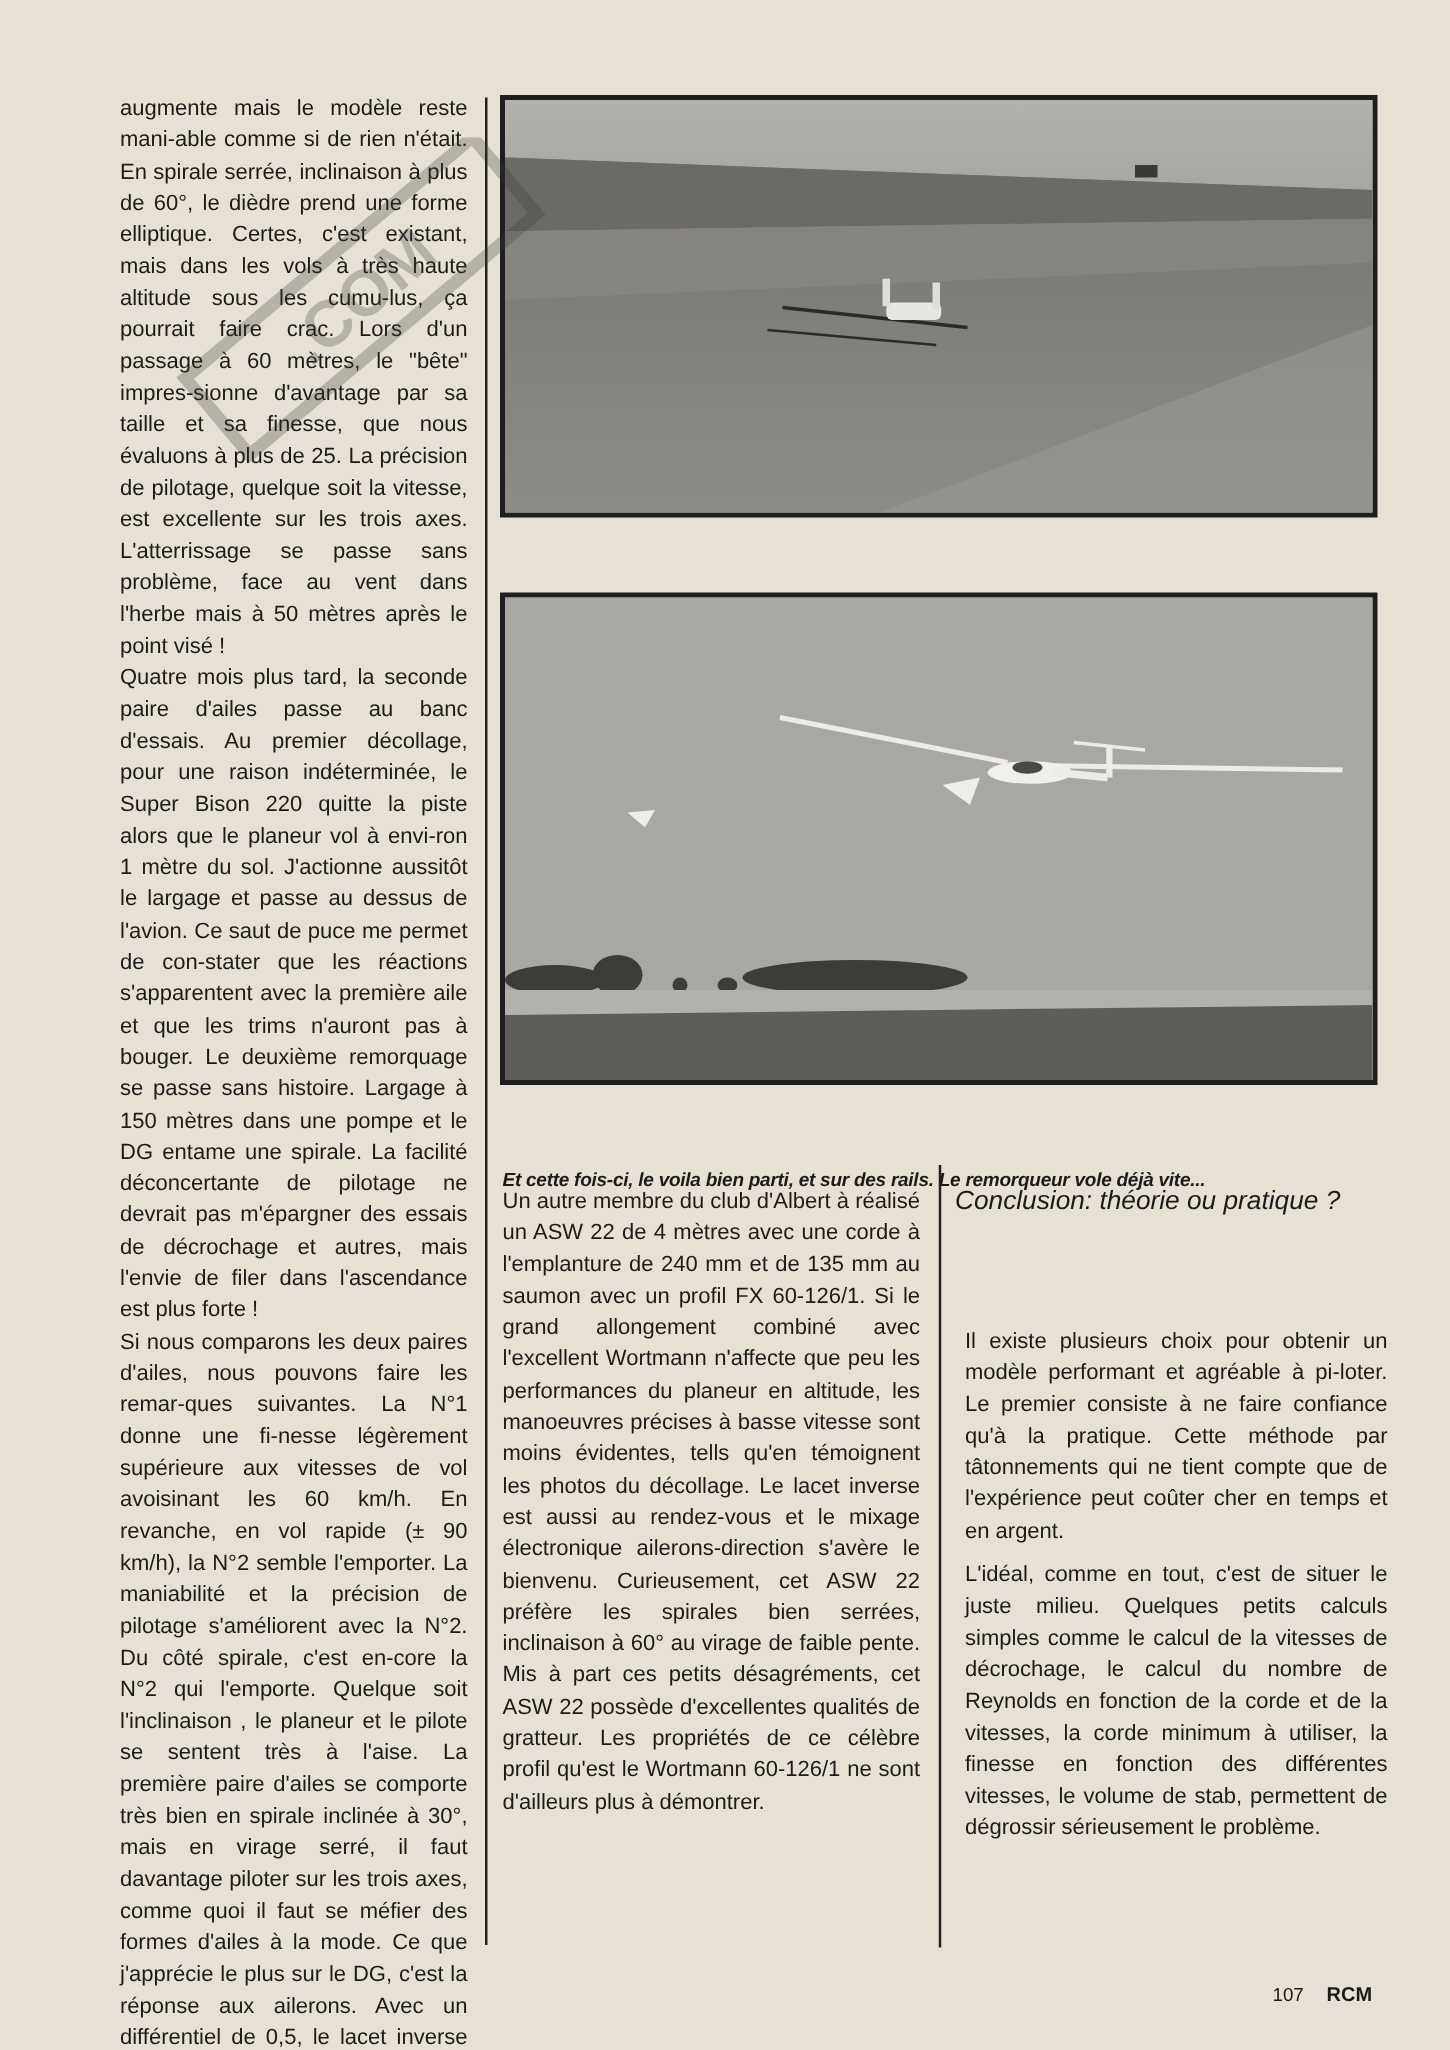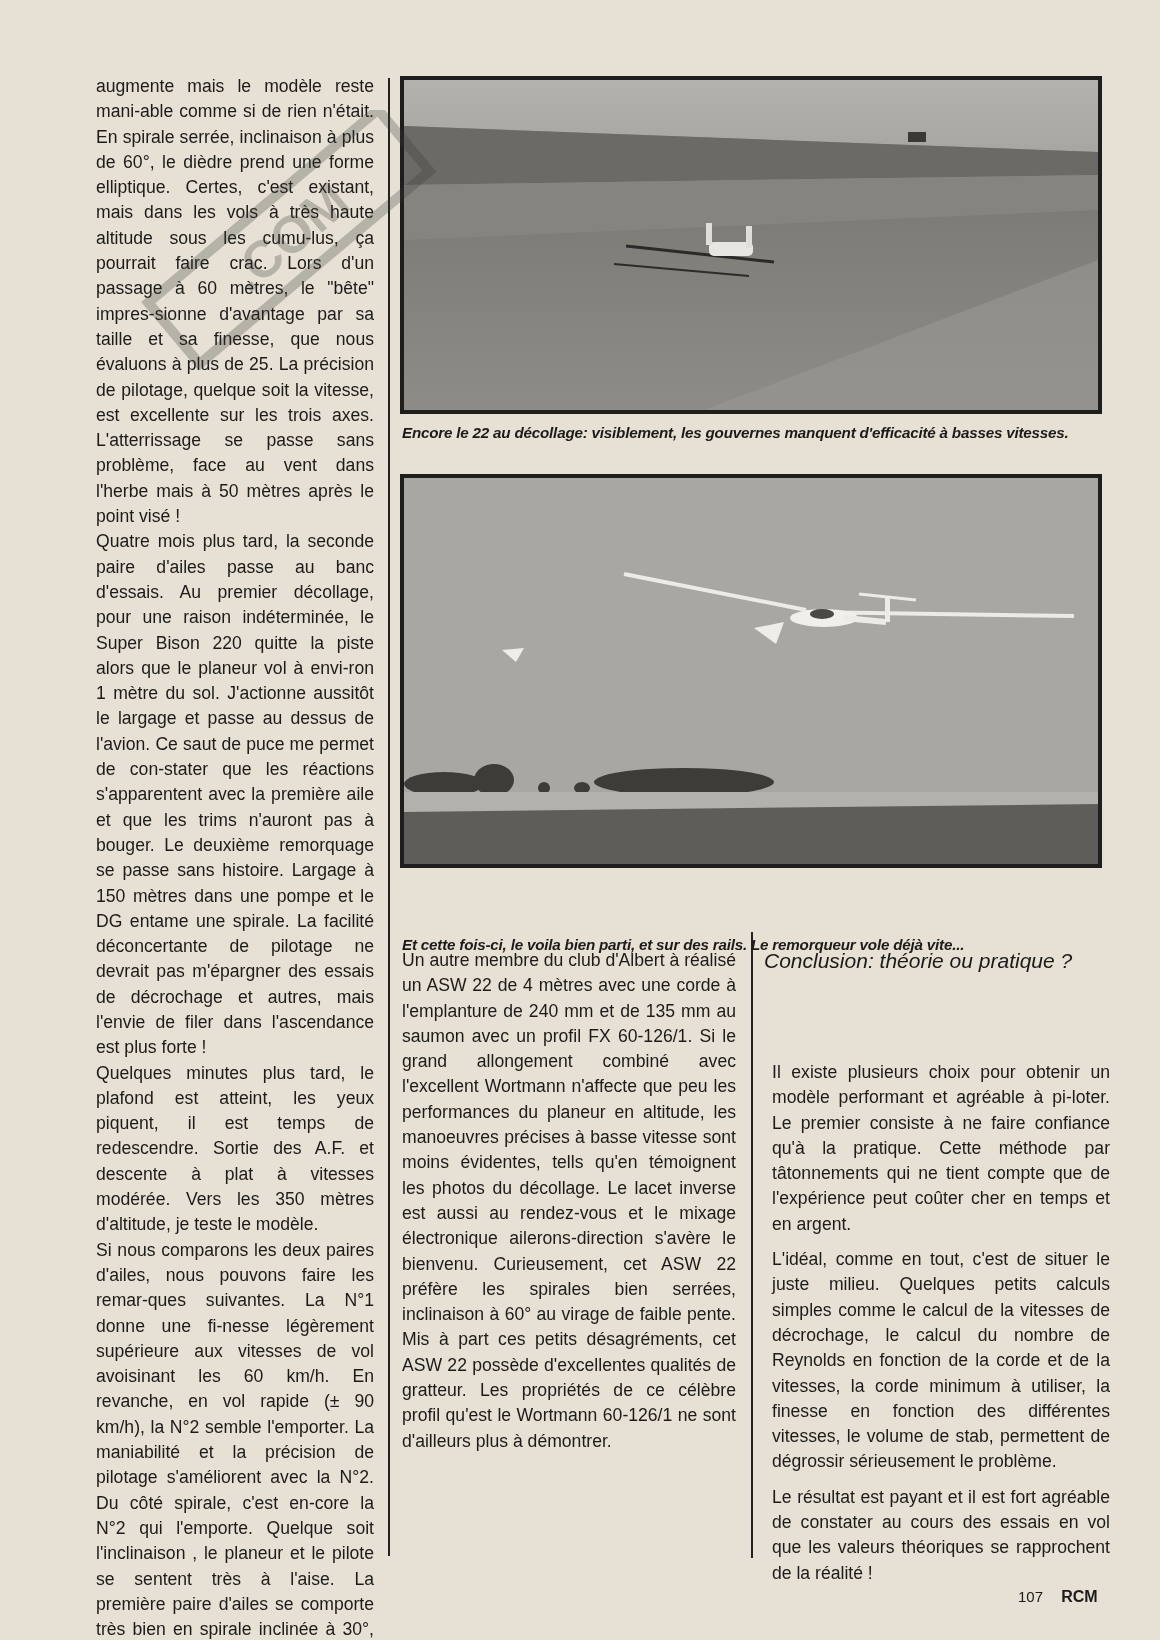--- a/index.html
+++ b/index.html
@@ -69,21 +69,20 @@
   }
 </style>
 </head>
 <body>
 
 <div class="page">
 
   <div class="col-text col1">
     <p>augmente mais le modèle reste mani-able comme si de rien n'était. En spirale serrée, inclinaison à plus de 60°, le dièdre prend une forme elliptique. Certes, c'est existant, mais dans les vols à très haute altitude sous les cumu-lus, ça pourrait faire crac. Lors d'un passage à 60 mètres, le "bête" impres-sionne d'avantage par sa taille et sa finesse, que nous évaluons à plus de 25. La précision de pilotage, quelque soit la vitesse, est excellente sur les trois axes. L'atterrissage se passe sans problème, face au vent dans l'herbe mais à 50 mètres après le point visé !</p>
     <p>Quatre mois plus tard, la seconde paire d'ailes passe au banc d'essais. Au premier décollage, pour une raison indéterminée, le Super Bison 220 quitte la piste alors que le planeur vol à envi-ron 1 mètre du sol. J'actionne aussitôt le largage et passe au dessus de l'avion. Ce saut de puce me permet de con-stater que les réactions s'apparentent avec la première aile et que les trims n'auront pas à bouger. Le deuxième remorquage se passe sans histoire. Largage à 150 mètres dans une pompe et le DG entame une spirale. La facilité déconcertante de pilotage ne devrait pas m'épargner des essais de décrochage et autres, mais l'envie de filer dans l'ascendance est plus forte !</p>
-    <p>Quelques minutes plus tard, le plafond est atteint, les yeux piquent, il est temps de redescendre. Sortie des A.F. et descente à plat à vitesses modérée. Vers les 350 mètres d'altitude, je teste le modèle.</p>
     <p>Si nous comparons les deux paires d'ailes, nous pouvons faire les remar-ques suivantes. La N°1 donne une fi-nesse légèrement supérieure aux vitesses de vol avoisinant les 60 km/h. En revanche, en vol rapide (± 90 km/h), la N°2 semble l'emporter. La maniabilité et la précision de pilotage s'améliorent avec la N°2. Du côté spirale, c'est en-core la N°2 qui l'emporte. Quelque soit l'inclinaison , le planeur et le pilote se sentent très à l'aise. La première paire d'ailes se comporte très bien en spirale inclinée à 30°, mais en virage serré, il faut davantage piloter sur les trois axes, comme quoi il faut se méfier des formes d'ailes à la mode. Ce que j'apprécie le plus sur le DG, c'est la réponse aux ailerons. Avec un différentiel de 0,5, le lacet inverse va de très faible pour la N°1 à inexistant pour la N°2. A l'atterrissage, les ailerons réagissent jusqu'à l'arrêt complet du modèle. De ce fait, les ailes restent bien à l'horizontale</p>
   </div>
 
   <div class="rule rule1"></div>
   <div class="rule rule2"></div>
 
   <div class="photo photo1" title="Glider on grass airfield during takeoff, hill and field in background">
     <svg width="694" height="330" viewBox="0 0 694 330" preserveAspectRatio="none">
       <defs>
         <linearGradient id="sky1" x1="0" y1="0" x2="0" y2="1">
@@ -105,21 +104,20 @@
 
       <g>
         <line x1="222" y1="166" x2="370" y2="182" stroke="#2a2a28" stroke-width="3"></line>
         <rect x="305" y="162" width="44" height="14" rx="5" fill="#e8e6e0"></rect>
         <rect x="302" y="143" width="6" height="22" fill="#e0ded8"></rect>
         <rect x="342" y="146" width="6" height="22" fill="#e0ded8"></rect>
         <line x1="210" y1="184" x2="345" y2="196" stroke="#2c2b29" stroke-width="2"></line>
       </g>
     </svg>
   </div>
-  <div class="caption cap1">Encore le 22 au décollage: visiblement, les gouvernes manquent d'efficacité à basses vitesses.</div>
 
   <div class="photo photo2" title="Glider in flight above a field with trees on the horizon">
     <svg width="694" height="386" viewBox="0 0 694 386" preserveAspectRatio="none">
       <rect width="694" height="386" fill="#a9a7a1"></rect>
 
       <g fill="#3d3c39">
         <ellipse cx="40" cy="306" rx="40" ry="12"></ellipse>
         <ellipse cx="90" cy="302" rx="20" ry="16"></ellipse>
         <ellipse cx="140" cy="310" rx="6" ry="6"></ellipse>
         <ellipse cx="178" cy="310" rx="8" ry="6"></ellipse>
@@ -144,21 +142,20 @@
   <div class="caption cap2">Et cette fois-ci, le voila bien parti, et sur des rails. Le remorqueur vole déjà vite...</div>
 
   <div class="col-text col2">
     <p>Un autre membre du club d'Albert à réalisé un ASW 22 de 4 mètres avec une corde à l'emplanture de 240 mm et de 135 mm au saumon avec un profil FX 60-126/1. Si le grand allongement combiné avec l'excellent Wortmann n'affecte que peu les performances du planeur en altitude, les manoeuvres précises à basse vitesse sont moins évidentes, tells qu'en témoignent les photos du décollage. Le lacet inverse est aussi au rendez-vous et le mixage électronique ailerons-direction s'avère le bienvenu. Curieusement, cet ASW 22 préfère les spirales bien serrées, inclinaison à 60° au virage de faible pente. Mis à part ces petits désagréments, cet ASW 22 possède d'excellentes qualités de gratteur. Les propriétés de ce célèbre profil qu'est le Wortmann 60-126/1 ne sont d'ailleurs plus à démontrer.</p>
   </div>
 
   <div class="heading">Conclusion: théorie ou pratique ?</div>
   <div class="col-text col3">
     <p>Il existe plusieurs choix pour obtenir un modèle performant et agréable à pi-loter. Le premier consiste à ne faire confiance qu'à la pratique. Cette méthode par tâtonnements qui ne tient compte que de l'expérience peut coûter cher en temps et en argent.</p>
     <p>L'idéal, comme en tout, c'est de situer le juste milieu. Quelques petits calculs simples comme le calcul de la vitesses de décrochage, le calcul du nombre de Reynolds en fonction de la corde et de la vitesses, la corde minimum à utiliser, la finesse en fonction des différentes vitesses, le volume de stab, permettent de dégrossir sérieusement le problème.</p>
-    <p>Le résultat est payant et il est fort agréable de constater au cours des essais en vol que les valeurs théoriques se rapprochent de la réalité !</p>
   </div>
 
   <div class="footer">
     <span class="num">107</span>
     <span class="brand">RCM</span>
   </div>
 
   <svg class="watermark" viewBox="0 0 330 260">
     <g transform="rotate(-40 165 130)">
       <rect x="20" y="90" width="300" height="80" fill="none" stroke="#3a3a3a" stroke-width="10"></rect>

